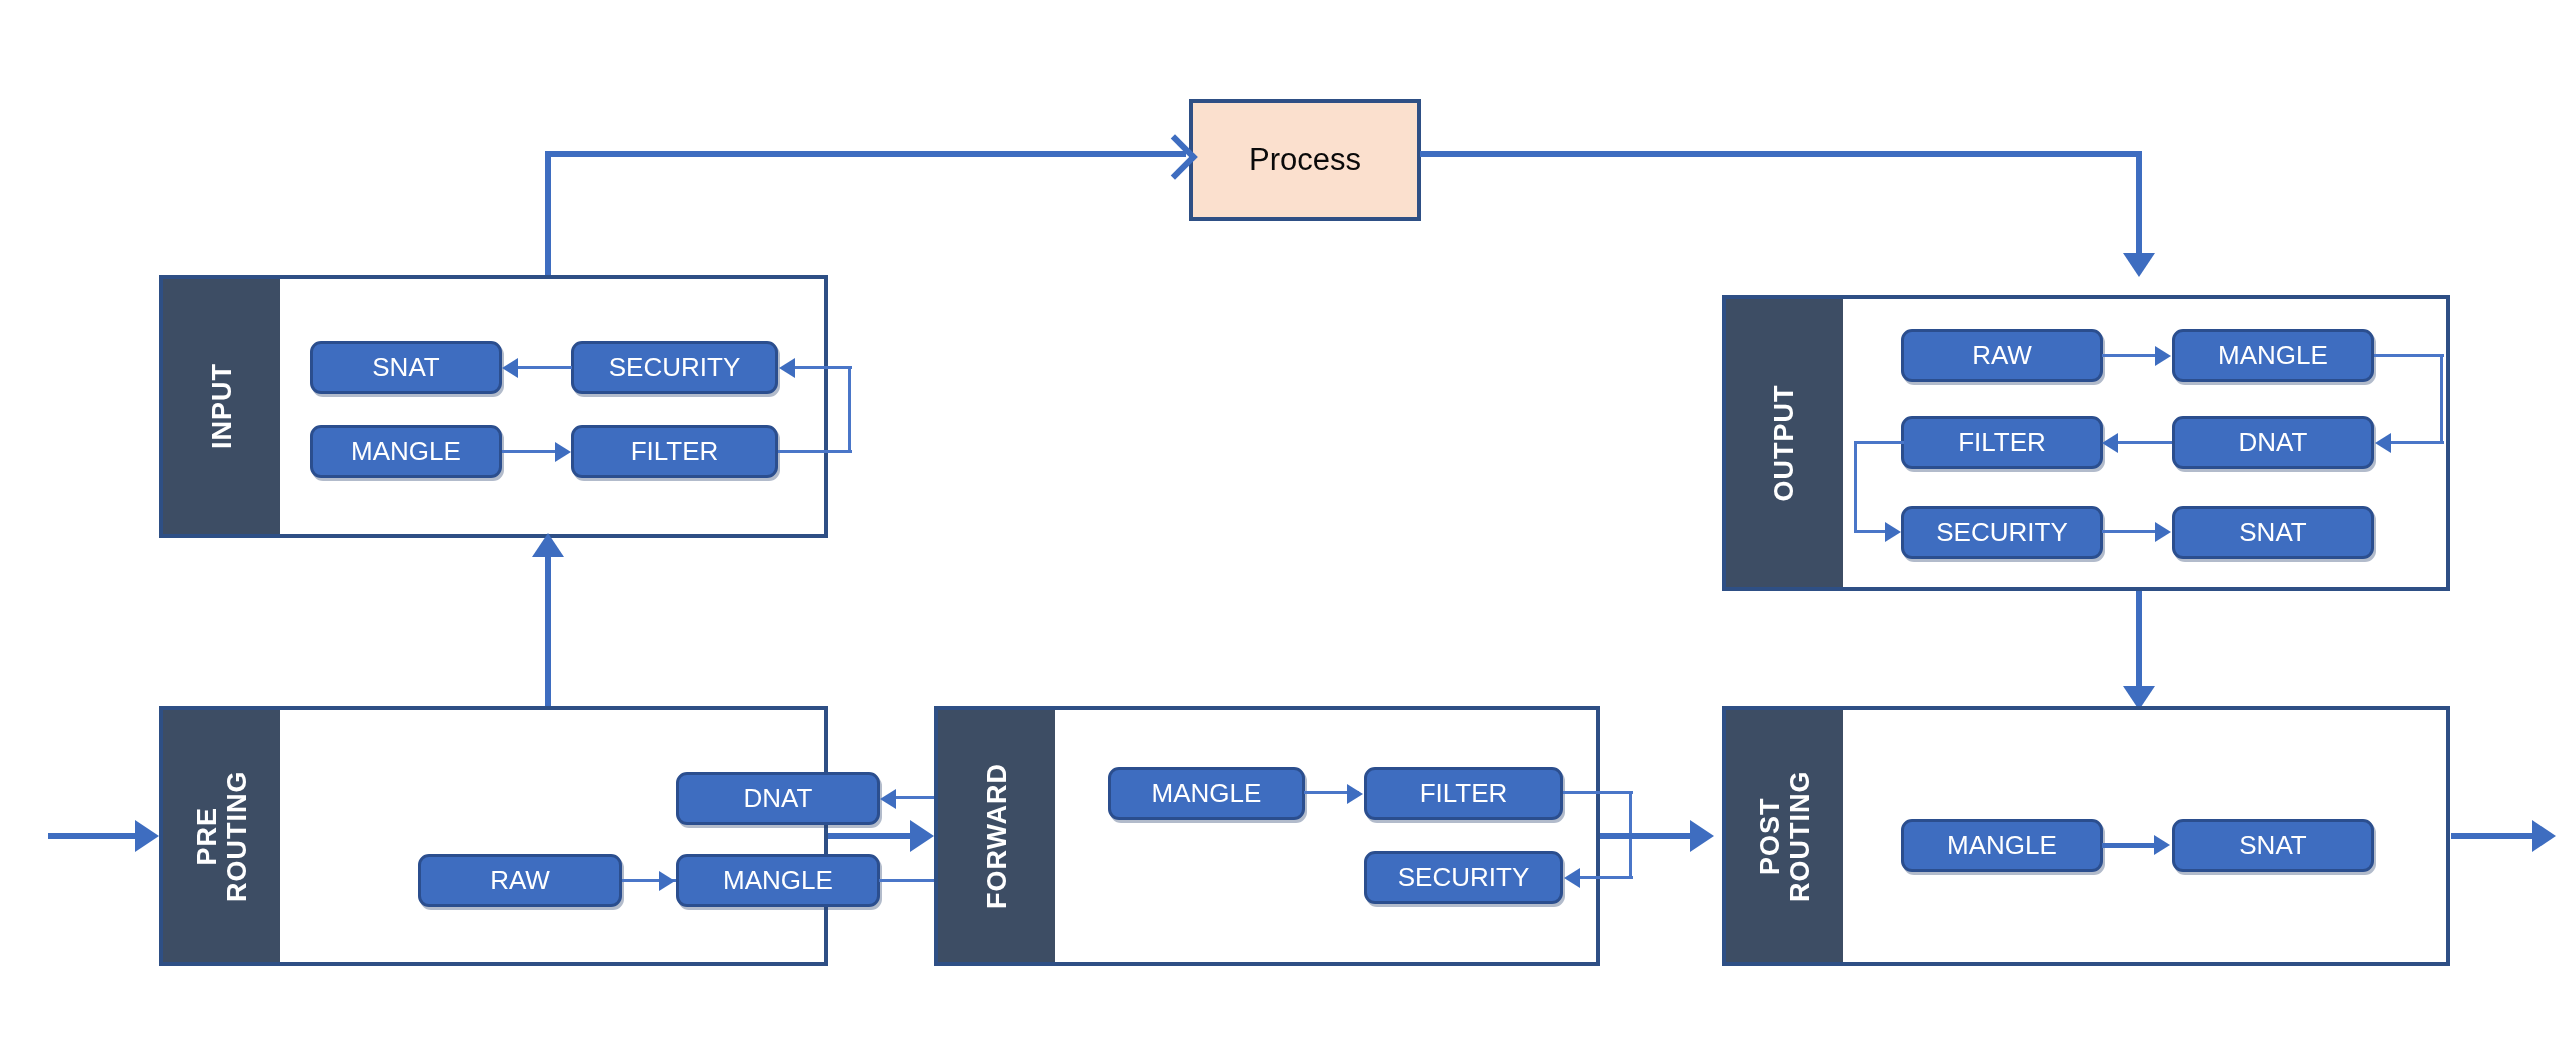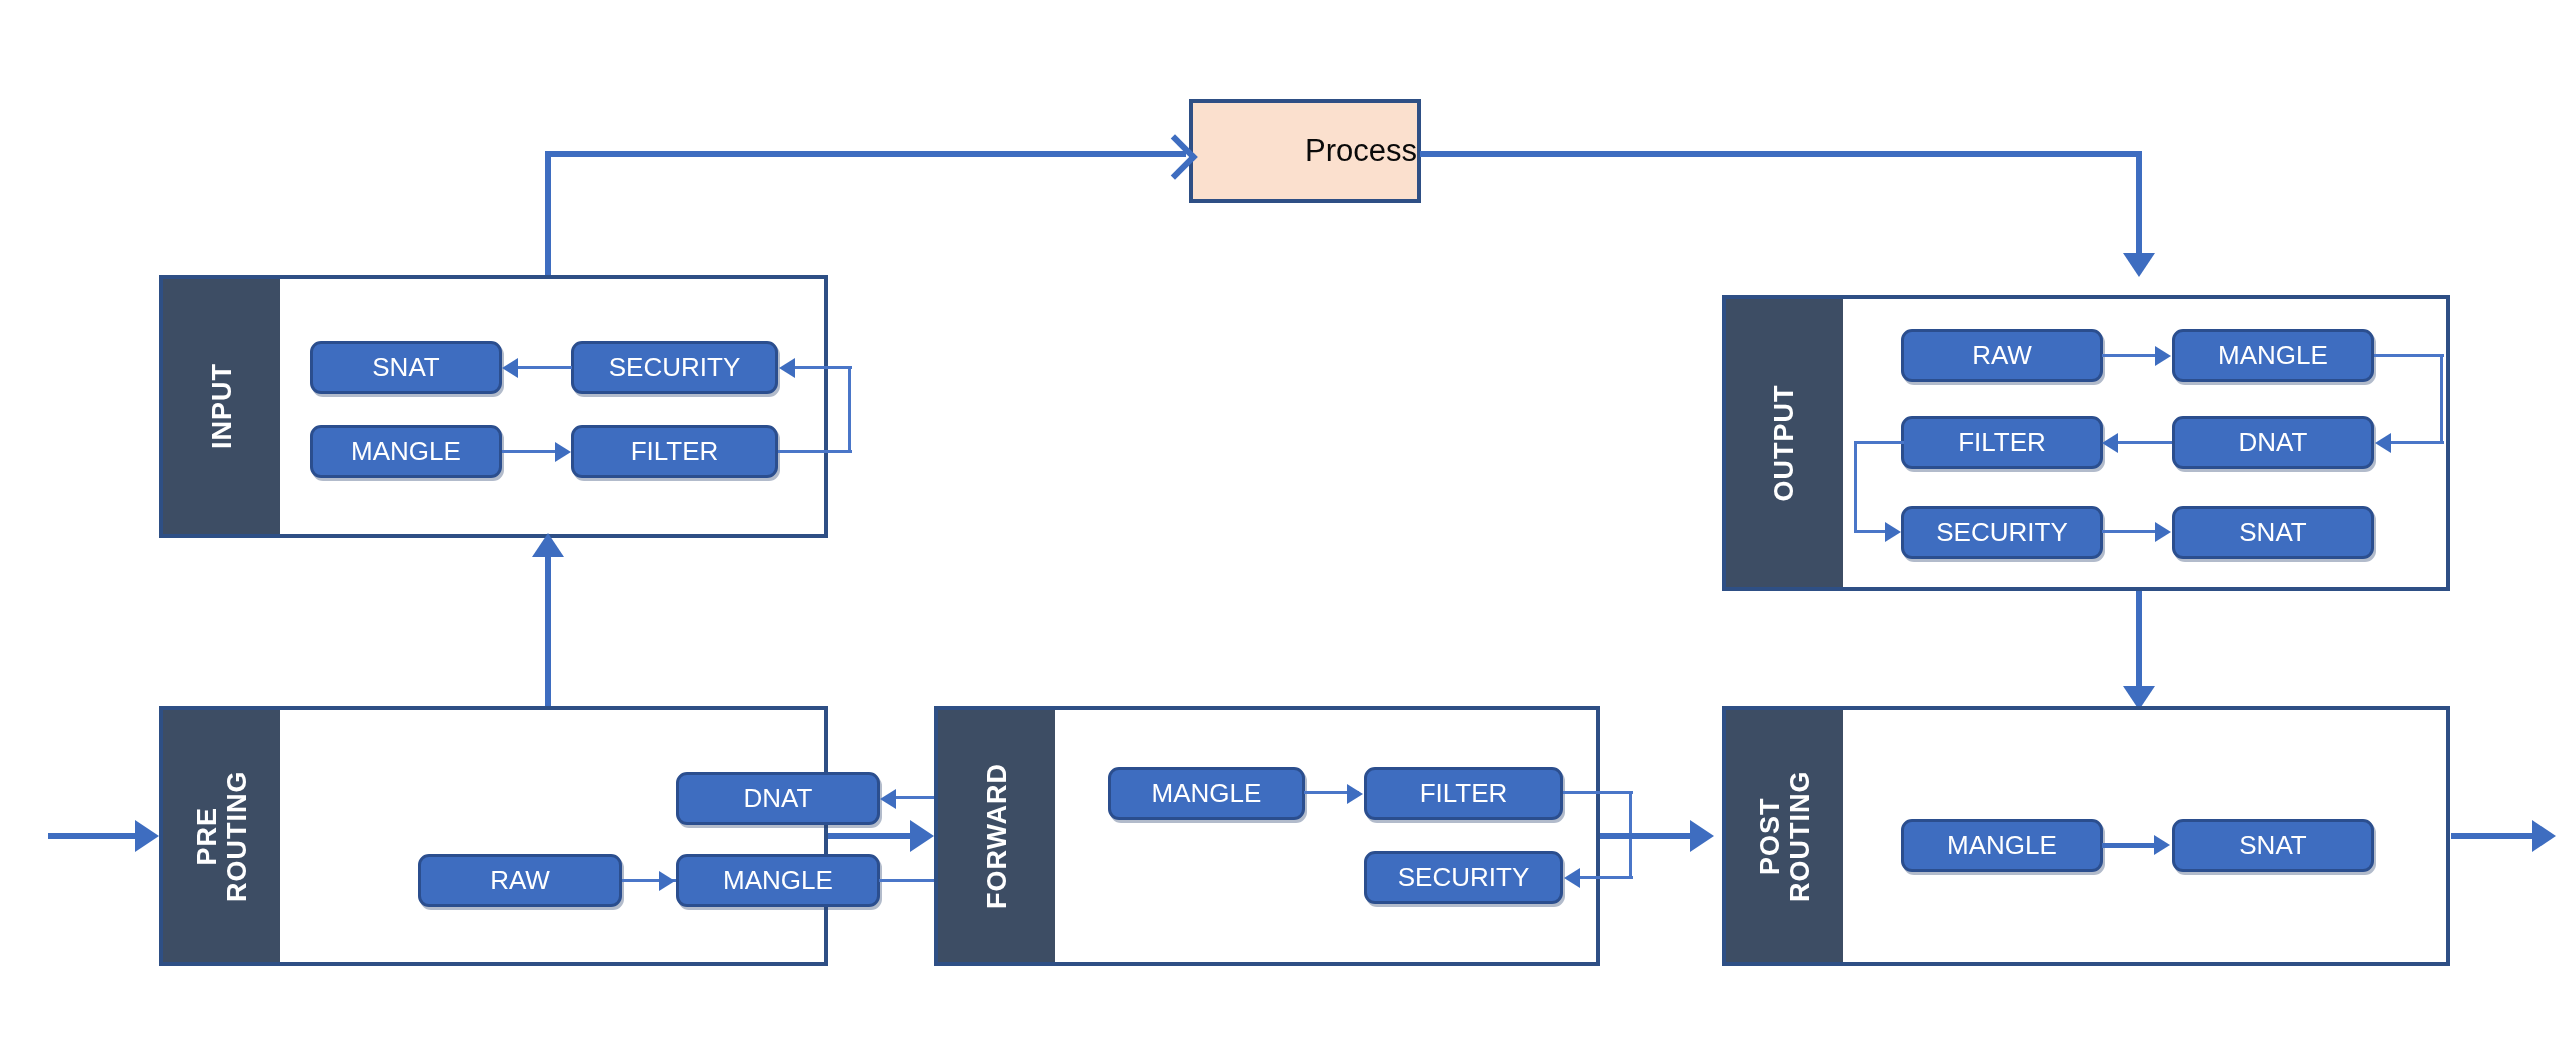--- a/index.html
+++ b/index.html
@@ -140,21 +140,21 @@
     border-top: 6px solid #3E6DC0;
     border-right: 6px solid #3E6DC0;
     transform: rotate(45deg);
   }
 </style>
 </head>
 <body>
 
 <div id="canvas">
 
-  <div class="process-box" style="left:1189px; top:99px; width:232px; height:104px;justify-content:flex-end;">
+  <div class="process-box" style="left:1189px; top:99px; width:232px; height:122px;">
     <span>Process</span>
   </div>
 
   <div class="conn conv-v conn-v" style="left:545px; top:151px; width:6px; height:124px;"></div>
   <div class="conn conn-h" style="left:545px; top:151px; width:641px; height:6px;"></div>
   <div class="chevron-r" style="left:1159px; top:141px;"></div>
 
   <div class="conn conn-h" style="left:1420px; top:151px; width:722px; height:6px;"></div>
   <div class="conn conn-v" style="left:2136px; top:151px; width:6px; height:104px;"></div>
   <div class="arrow arrow-d" style="left:2123px; top:253px;"></div>

